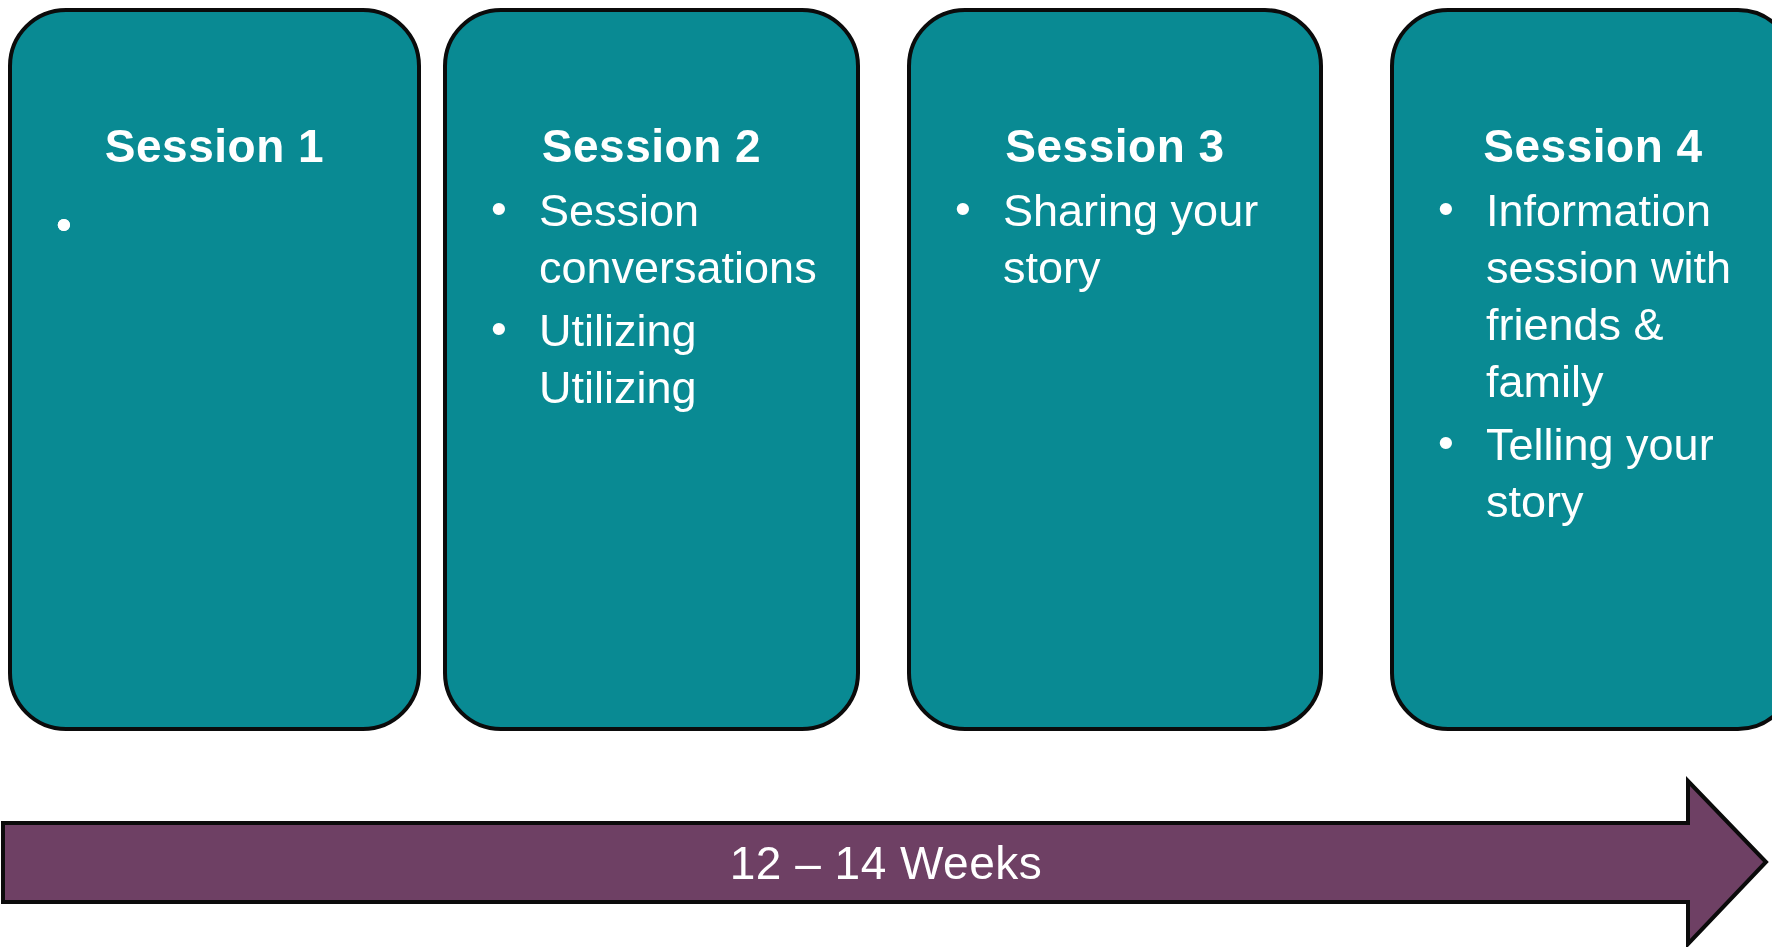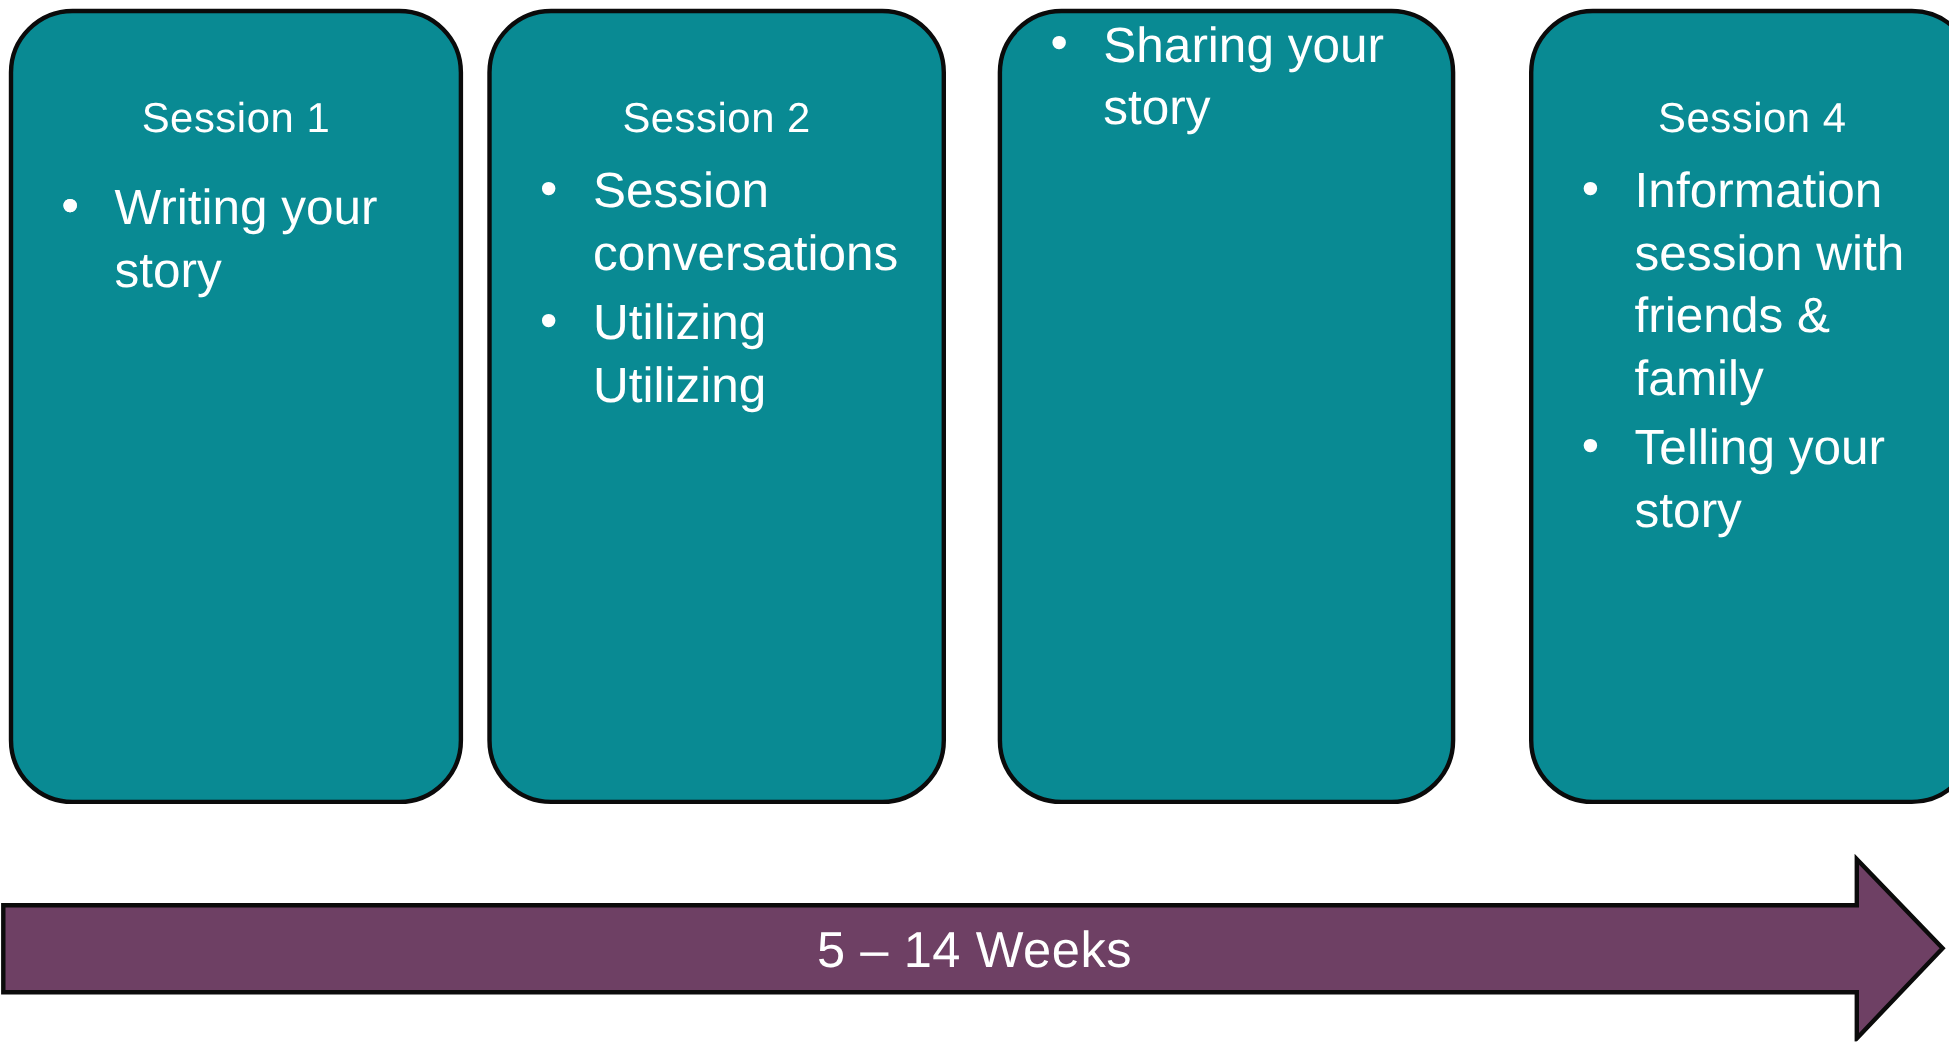--- a/index.html
+++ b/index.html
@@ -23,24 +23,24 @@
     background: var(--card-fill, #098A93);
     border: 4px solid var(--outline, #0b0b0b);
     border-radius: 58px;
     color: var(--text, #ffffff);
   }
   .card-1 { left: 8px;    width: 413px; }
   .card-2 { left: 443px;  width: 417px; }
   .card-3 { left: 907px;  width: 416px; }
   .card-4 { left: 1390px; width: 406px; }
   .card-title {
-    margin: 68px 0 8px 0;
-    font-size: 38px;
+    margin: 106px 0 8px 0;
+    font-size: 46px;
     line-height: 56px;
-    font-weight: normal;
+    font-weight: bold;
     text-align: center;
     letter-spacing: 0.5px;
   }
   .bullets {
     list-style: none;
     margin: 0;
     padding: 0 14px 0 0;
   }
   .bullets li {
     position: relative;
@@ -91,40 +91,40 @@
 <div class="stage">
 
   <section class="card card-1">
     <h2 class="card-title">Session 1</h2>
     <ul class="bullets">
       <li>
         <span class="dot">•</span>
       </li>
       <li>
         <span class="dot">•</span>
-        <span>Writing your story</span>
       </li>
     </ul>
   </section>
 
   <section class="card card-2">
     <h2 class="card-title">Session 2</h2>
     <ul class="bullets">
       <li>
         <span class="dot">•</span>
         <span>Session conversations</span>
       </li>
       <li>
         <span class="dot">•</span>
         <span>Utilizing Utilizing</span>
       </li>
     </ul>
   </section>
 
   <section class="card card-3">
+    <h2 class="card-title">Session 3</h2>
     <ul class="bullets">
       <li>
         <span class="dot">•</span>
         <span>Sharing your story</span>
       </li>
     </ul>
   </section>
 
   <section class="card card-4">
     <h2 class="card-title">Session 4</h2>
@@ -137,15 +137,15 @@
         <span class="dot">•</span>
         <span>Telling your story</span>
       </li>
     </ul>
   </section>
 
   <svg class="arrow-svg" viewBox="0 0 1772 947" aria-hidden="true">
     <polygon points="3,823 1688,823 1688,781 1766,862 1688,944 1688,902 3,902"></polygon>
   </svg>
 
-  <div class="arrow-label">5 – 14 Weeks</div>
+  <div class="arrow-label">12 – 14 Weeks</div>
 
 </div>
 
 </body></html>

